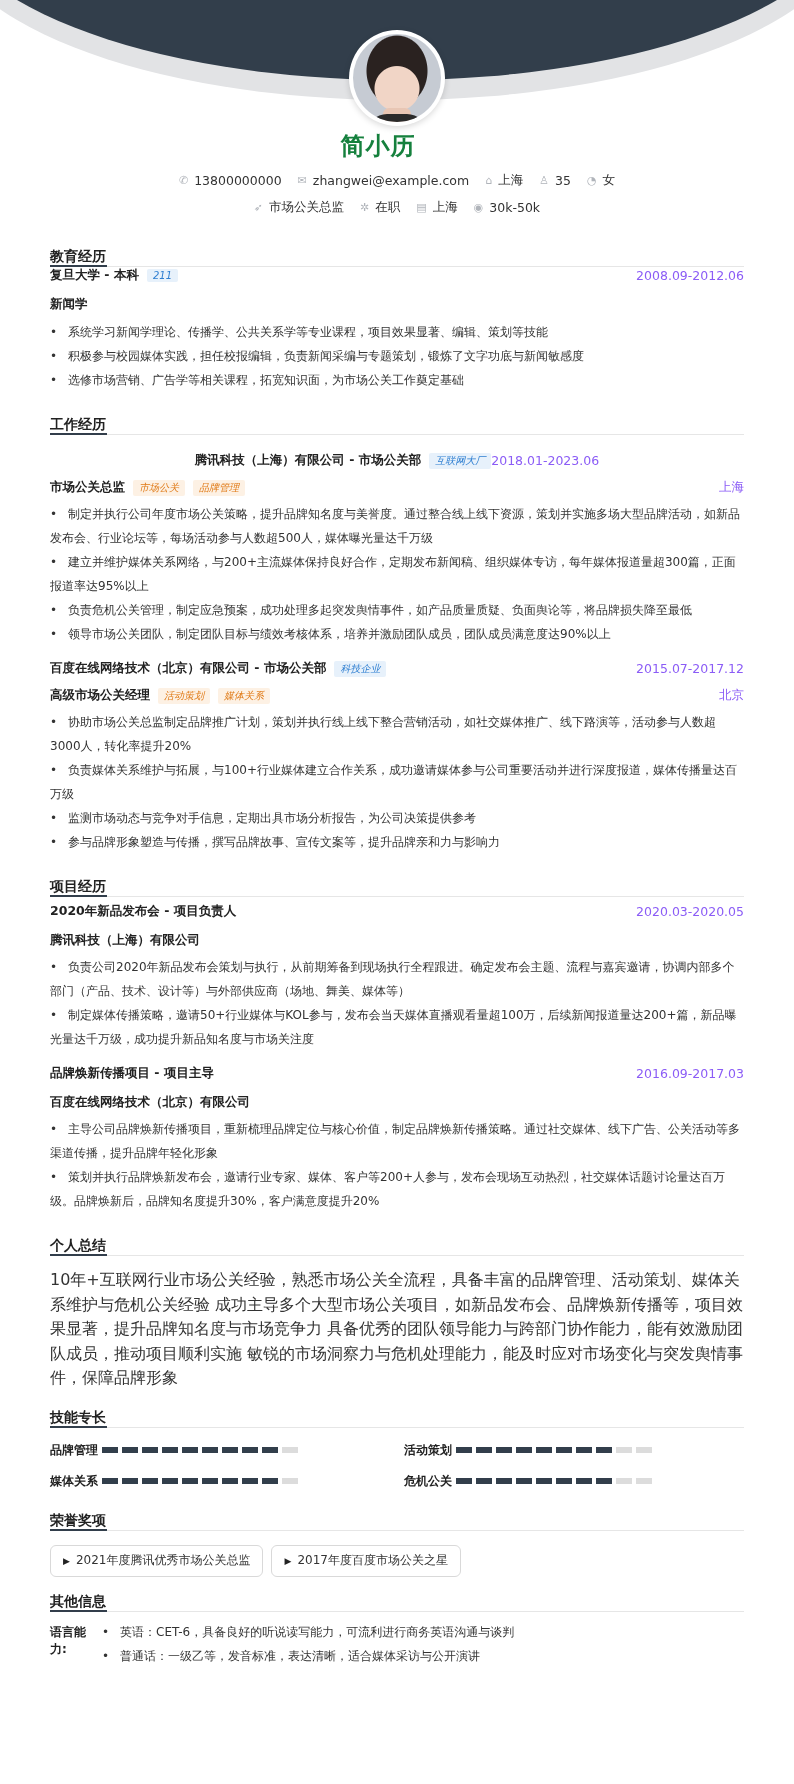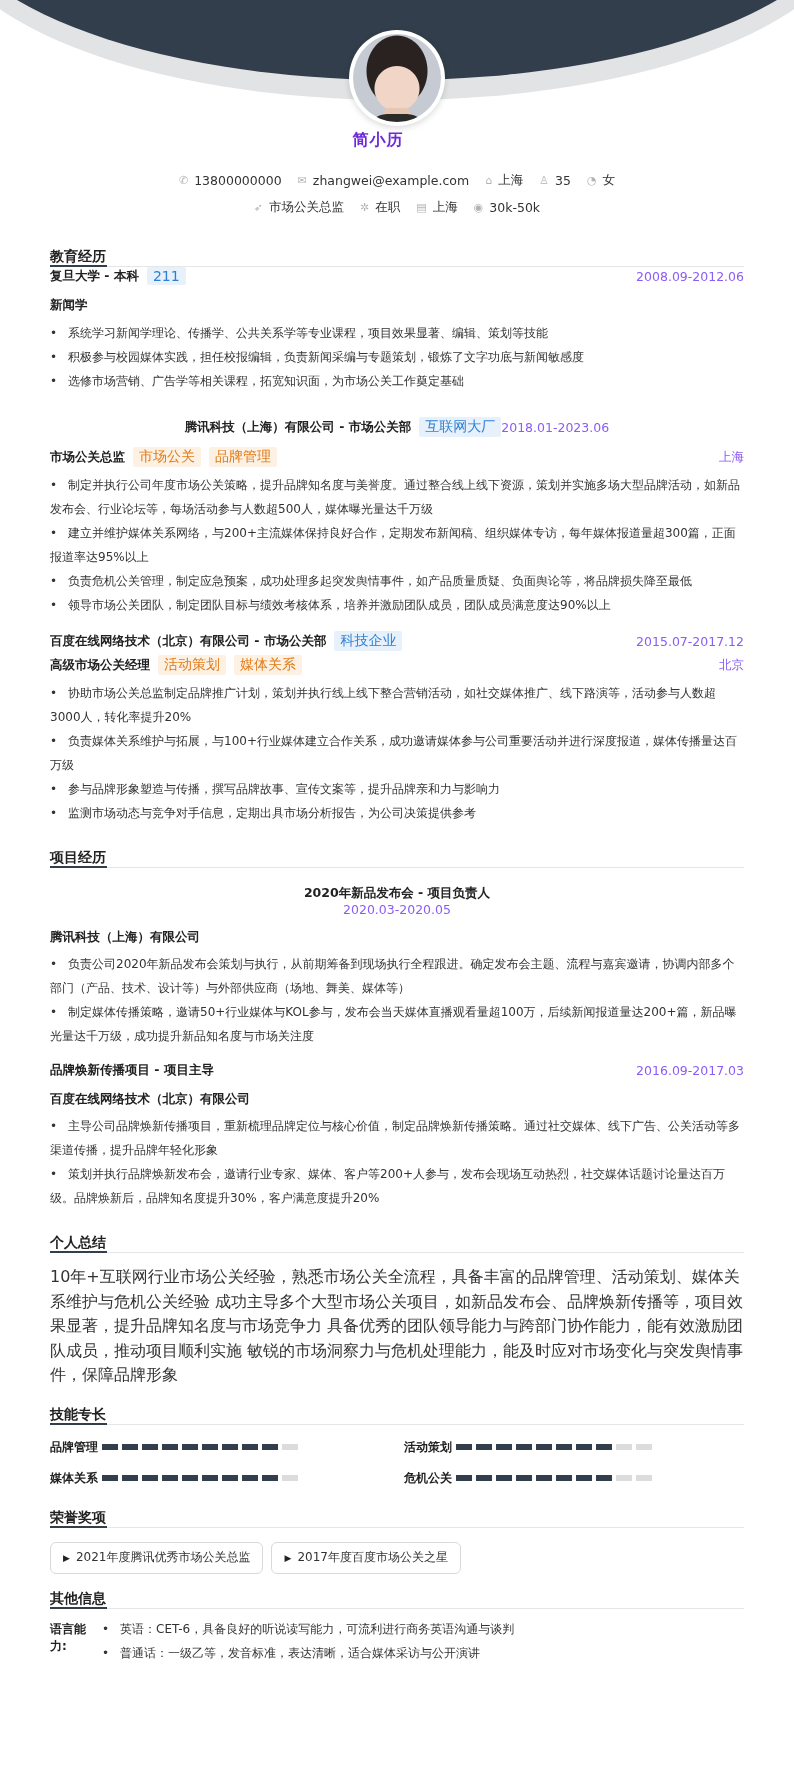--- a/index.html
+++ b/index.html
@@ -38,21 +38,21 @@
     position: relative; overflow: hidden;
   }
   .avatar-inner .neck {
     position: absolute; left: 30px; top: 74px; width: 28px; height: 20px; background: #e8c6b4; border-radius: 6px;
   }
   .avatar-inner .shoulder {
     position: absolute; left: 14px; top: 80px; width: 60px; height: 20px; background: #2a2a2a; border-radius: 20px 20px 0 0;
   }
   .name {
     position: absolute; top: 130px; left: 0; width: 756px; text-align: center;
-    font-size: 16px; font-weight: bold; color: #6d28d9; letter-spacing: 1px;
+    font-size: 24px; font-weight: bold; color: #15803d; letter-spacing: 1px;
   }
   .info-row {
     position: absolute; left: 0; width: 794px; display: flex; justify-content: center; align-items: center;
     font-size: 12.5px; color: #333;
   }
   .info-row.r1 { top: 172px; }
   .info-row.r2 { top: 199px; }
   .info-item { display: flex; align-items: center; margin: 0 8px; }
   .info-icon { color: #b0b4ba; font-size: 11px; margin-right: 6px; }
 
@@ -62,21 +62,21 @@
     font-size: 14px; font-weight: bold; color: #222; 
     border-bottom: 1px solid #e6e6e6; position: relative;
   }
   .section-title::after {
     content: ""; position: absolute; left: 0; bottom: -1px; width: 57px; height: 2px; background: #323e4b;
   }
   .row-between { display: flex; justify-content: space-between; align-items: center; }
   .item-title { font-size: 12.5px; font-weight: bold; color: #222; display: flex; align-items: center; }
   .date { font-size: 12.5px; font-weight: normal; color: #8b5cf6; }
   .tag {
-    display: inline-block; font-size: 14px; padding: 1px 6px; margin-left: 8px; border-radius: 2px; font-weight: normal;
+    display: inline-block; font-size: 10px; padding: 1px 6px; margin-left: 8px; border-radius: 2px; font-weight: normal; font-style: italic;
   }
   .tag.blue { background: #e7f1fb; color: #2f7fd1; }
   .tag.orange { background: #fdf1e4; color: #e07b18; }
   .sub { font-size: 12.5px; font-weight: bold; color: #222; }
   ul.bullets { list-style: none; }
   ul.bullets li {
     position: relative; padding-left: 0; font-size: 12px; color: #333; line-height: 24px;
   }
   ul.bullets li .dot { display: inline-block; width: 18px; color: #333; }
   .summary { font-size: 16px; color: #333; line-height: 24.5px; }
@@ -167,20 +167,21 @@
     </div>
     <div class="sub" style="margin-top:12px;">新闻学</div>
     <ul class="bullets" style="margin-top:7px;">
       <li><span class="dot">•</span><span>系统学习新闻学理论、传播学、公共关系学等专业课程，项目效果显著、编辑、策划等技能</span></li>
       <li><span class="dot">•</span><span>积极参与校园媒体实践，担任校报编辑，负责新闻采编与专题策划，锻炼了文字功底与新闻敏感度</span></li>
       <li><span class="dot">•</span><span>选修市场营销、广告学等相关课程，拓宽知识面，为市场公关工作奠定基础</span></li>
     </ul>
   </div>
 
   <div class="section" style="margin-top:24px;">
+    <div class="section-title">工作经历</div>
 
     <div>
       <div class="row-between" style="margin-top:17px;justify-content:center;">
         <div class="item-title">
           <span>腾讯科技（上海）有限公司 - 市场公关部</span>
           <span class="tag blue">互联网大厂</span>
         </div>
         <div class="date">2018.01-2023.06</div>
       </div>
       <div class="row-between" style="margin-top:10px;">
@@ -200,42 +201,42 @@
     </div>
 
     <div>
       <div class="row-between" style="margin-top:14px;">
         <div class="item-title">
           <span>百度在线网络技术（北京）有限公司 - 市场公关部</span>
           <span class="tag blue">科技企业</span>
         </div>
         <div class="date">2015.07-2017.12</div>
       </div>
-      <div class="row-between" style="margin-top:4px;">
+      <div class="row-between" style="margin-top:10px;">
         <div class="item-title">
           <span>高级市场公关经理</span>
           <span class="tag orange">活动策划</span>
           <span class="tag orange">媒体关系</span>
         </div>
         <div class="date">北京</div>
       </div>
       <ul class="bullets" style="margin-top:6px;">
         <li><span class="dot">•</span><span>协助市场公关总监制定品牌推广计划，策划并执行线上线下整合营销活动，如社交媒体推广、线下路演等，活动参与人数超3000人，转化率提升20%</span></li>
         <li><span class="dot">•</span><span>负责媒体关系维护与拓展，与100+行业媒体建立合作关系，成功邀请媒体参与公司重要活动并进行深度报道，媒体传播量达百万级</span></li>
+        <li><span class="dot">•</span><span>监测市场动态与竞争对手信息，定期出具市场分析报告，为公司决策提供参考</span></li>
         <li><span class="dot">•</span><span>参与品牌形象塑造与传播，撰写品牌故事、宣传文案等，提升品牌亲和力与影响力</span></li>
-        <li><span class="dot">•</span><span>监测市场动态与竞争对手信息，定期出具市场分析报告，为公司决策提供参考</span></li>
       </ul>
     </div>
   </div>
 
   <div class="section" style="margin-top:24px;">
     <div class="section-title">项目经历</div>
 
     <div>
-      <div class="row-between" style="margin-top:17px;flex-direction:column;">
+      <div class="row-between" style="margin-top:6px;">
         <div class="item-title">2020年新品发布会 - 项目负责人</div>
         <div class="date">2020.03-2020.05</div>
       </div>
       <div class="sub" style="margin-top:12px;">腾讯科技（上海）有限公司</div>
       <ul class="bullets" style="margin-top:6px;">
         <li><span class="dot">•</span><span>负责公司2020年新品发布会策划与执行，从前期筹备到现场执行全程跟进。确定发布会主题、流程与嘉宾邀请，协调内部多个部门（产品、技术、设计等）与外部供应商（场地、舞美、媒体等）</span></li>
         <li><span class="dot">•</span><span>制定媒体传播策略，邀请50+行业媒体与KOL参与，发布会当天媒体直播观看量超100万，后续新闻报道量达200+篇，新品曝光量达千万级，成功提升新品知名度与市场关注度</span></li>
       </ul>
     </div>
 

